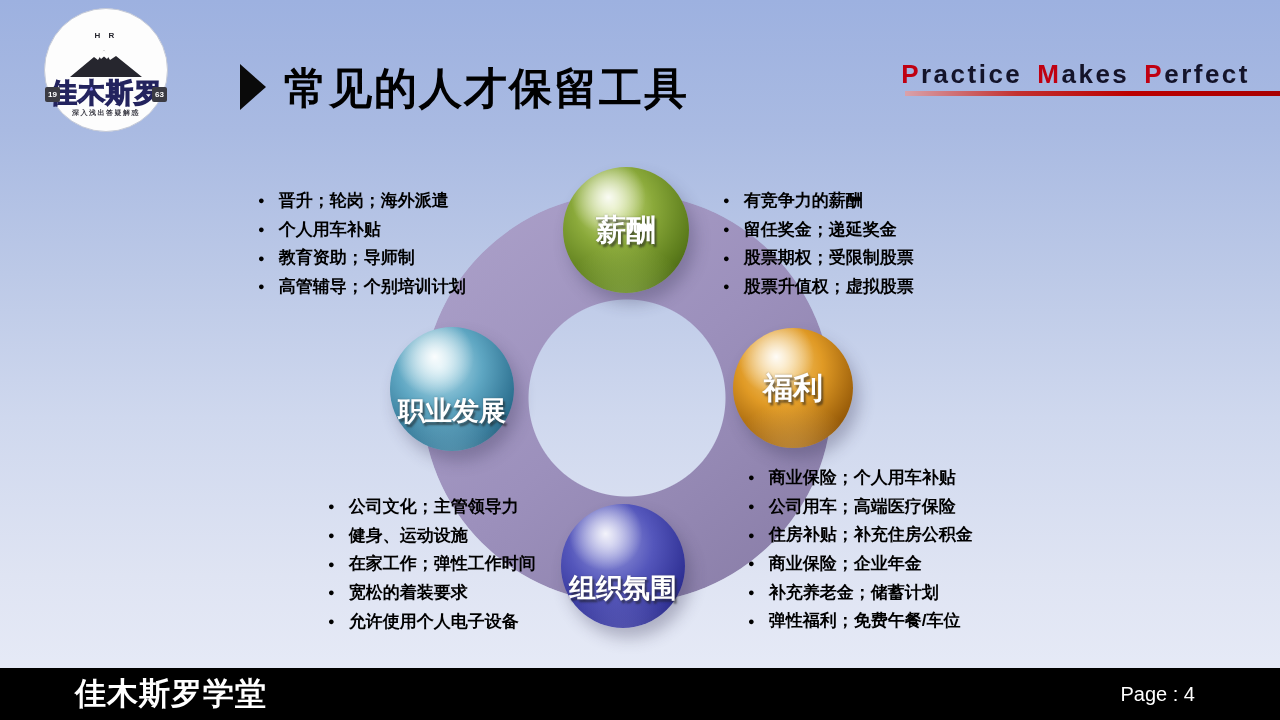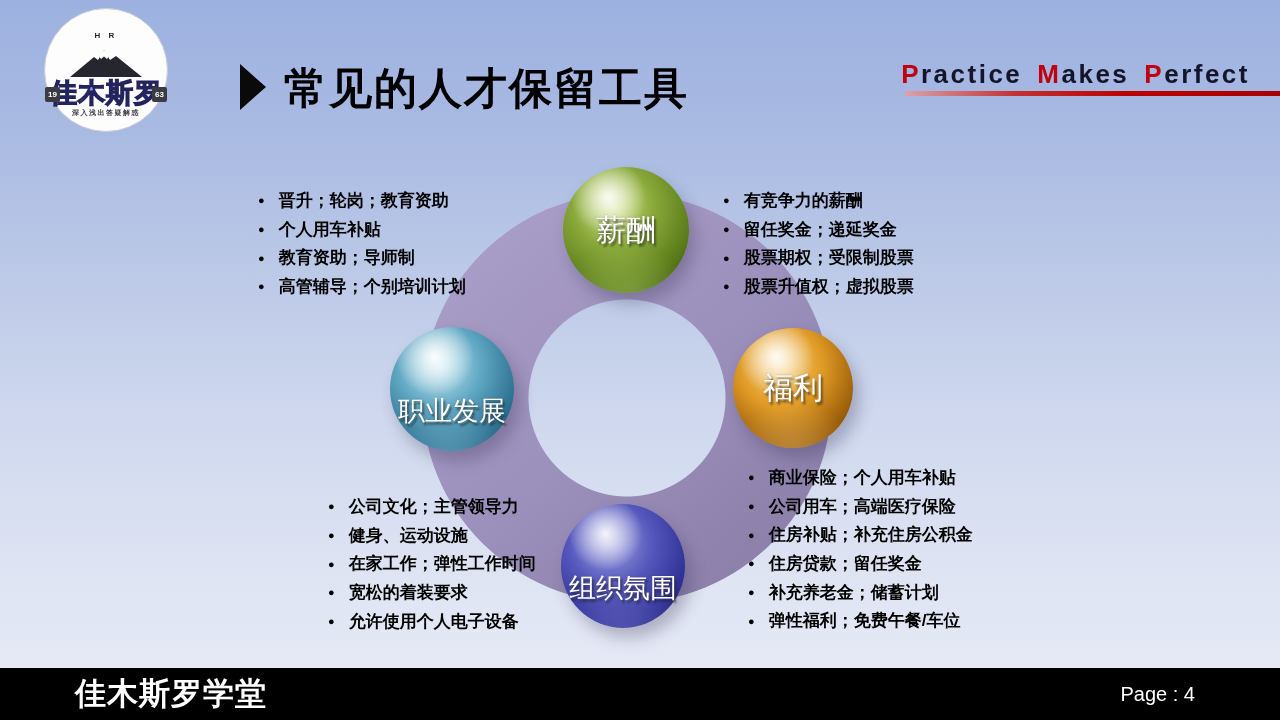--- a/index.html
+++ b/index.html
@@ -32,21 +32,21 @@
   .red-line{position:absolute;left:905px;top:91px;width:375px;height:5px;
             background:linear-gradient(90deg,#d9a2ab 0%,#c23030 30%,#bb0000 60%,#a80000 100%);}
   
   .ring{position:absolute;left:422px;top:193px;width:410px;height:410px;border-radius:50%;
         background:linear-gradient(140deg,#aba0c9 5%,#9c90bc 50%,#897da7 95%);
         -webkit-mask:radial-gradient(circle closest-side,transparent 0 98px,#000 99px);
         mask:radial-gradient(circle closest-side,transparent 0 98px,#000 99px);
         filter:drop-shadow(6px 8px 10px rgba(80,70,110,0.30));z-index:1;}
   .sphere{position:absolute;border-radius:50%;z-index:2;display:flex;align-items:center;justify-content:center;
           box-shadow:6px 10px 16px rgba(50,45,80,0.30);}
-  .sphere .lbl{color:#fff;font-weight:normal;white-space:nowrap;
+  .sphere .lbl{color:#fff;font-weight:bold;white-space:nowrap;
                text-shadow:2px 3px 2px rgba(30,30,30,.55),0 0 2px rgba(60,60,60,.4);}
   .sphere.green{left:563px;top:167px;width:126px;height:126px;
     background:radial-gradient(circle at 36% 24%,rgba(255,255,255,.92),rgba(255,255,255,0) 30%),
                radial-gradient(circle at 50% 120%,rgba(190,220,120,.55),rgba(190,220,120,0) 45%),
                radial-gradient(circle at 40% 32%,#cfe08a 0%,#8aa93a 35%,#5d7d1c 68%,#2f4a0c 100%);}
   .sphere.orange{left:733px;top:328px;width:120px;height:120px;
     background:radial-gradient(circle at 36% 24%,rgba(255,255,255,.95),rgba(255,255,255,0) 32%),
                radial-gradient(circle at 50% 120%,rgba(255,215,140,.5),rgba(255,215,140,0) 45%),
                radial-gradient(circle at 40% 32%,#f6cf7e 0%,#e09a25 38%,#9c5f0a 72%,#5e3404 100%);}
   .sphere.teal{left:390px;top:327px;width:124px;height:124px;
@@ -110,21 +110,21 @@
     <span class="lbl">福利</span>
   </div>
   <div class="sphere indigo">
     <span class="lbl">组织氛围</span>
   </div>
   <div class="sphere teal">
     <span class="lbl">职业发展</span>
   </div>
 
   <ul class="blist list-career">
-      <li>晋升；轮岗；教育资助</li>
+      <li>晋升；轮岗；海外派遣</li>
       <li>个人用车补贴</li>
       <li>教育资助；导师制</li>
       <li>高管辅导；个别培训计划</li>
     </ul>
   <ul class="blist list-comp">
       <li>有竞争力的薪酬</li>
       <li>留任奖金；递延奖金</li>
       <li>股票期权；受限制股票</li>
       <li>股票升值权；虚拟股票</li>
     </ul>
@@ -132,21 +132,21 @@
       <li>公司文化；主管领导力</li>
       <li>健身、运动设施</li>
       <li>在家工作；弹性工作时间</li>
       <li>宽松的着装要求</li>
       <li>允许使用个人电子设备</li>
     </ul>
   <ul class="blist list-welfare">
       <li>商业保险；个人用车补贴</li>
       <li>公司用车；高端医疗保险</li>
       <li>住房补贴；补充住房公积金</li>
-      <li>住房贷款；留任奖金</li>
+      <li>商业保险；企业年金</li>
       <li>补充养老金；储蓄计划</li>
       <li>弹性福利；免费午餐/车位</li>
     </ul>
 
   <div class="footer">
     <div class="footer-brand">佳木斯罗学堂</div>
     <div class="footer-page">Page : 4</div>
   </div>
 
 </div>

